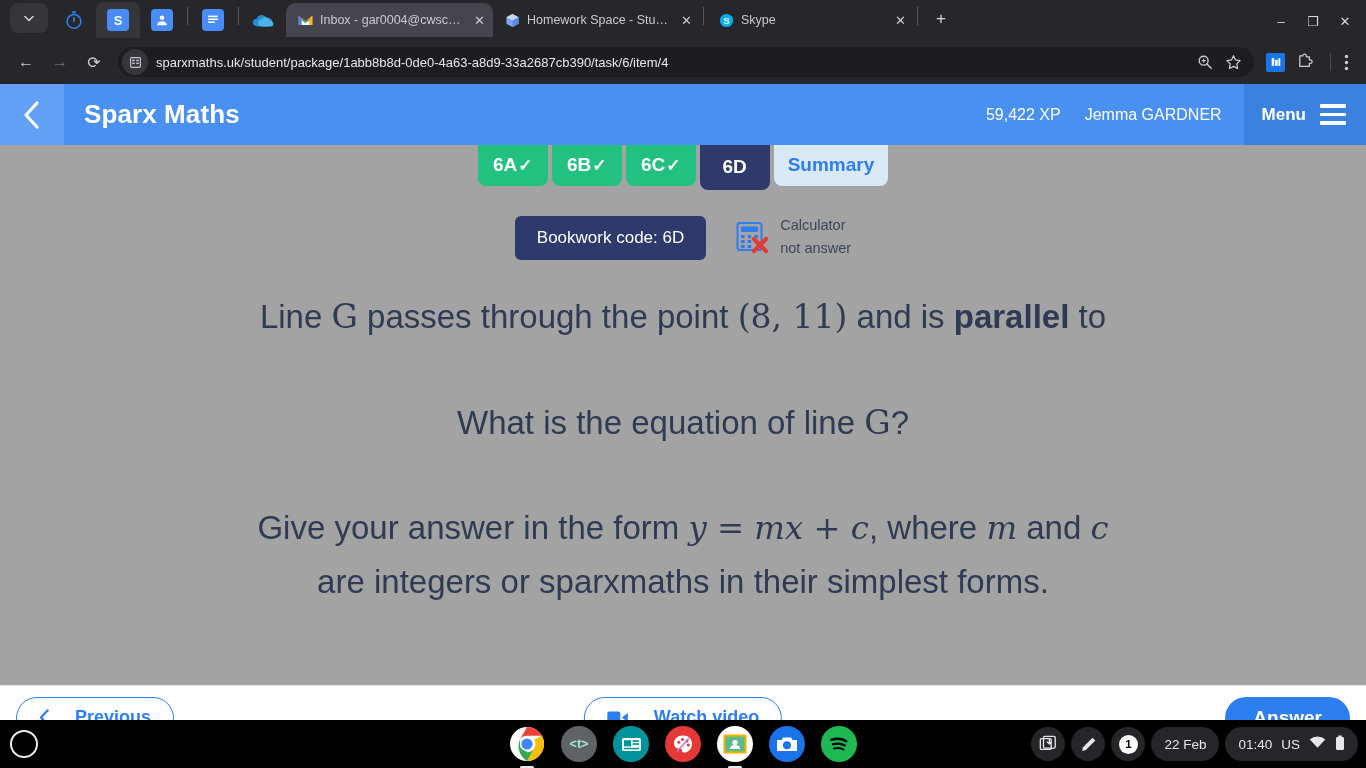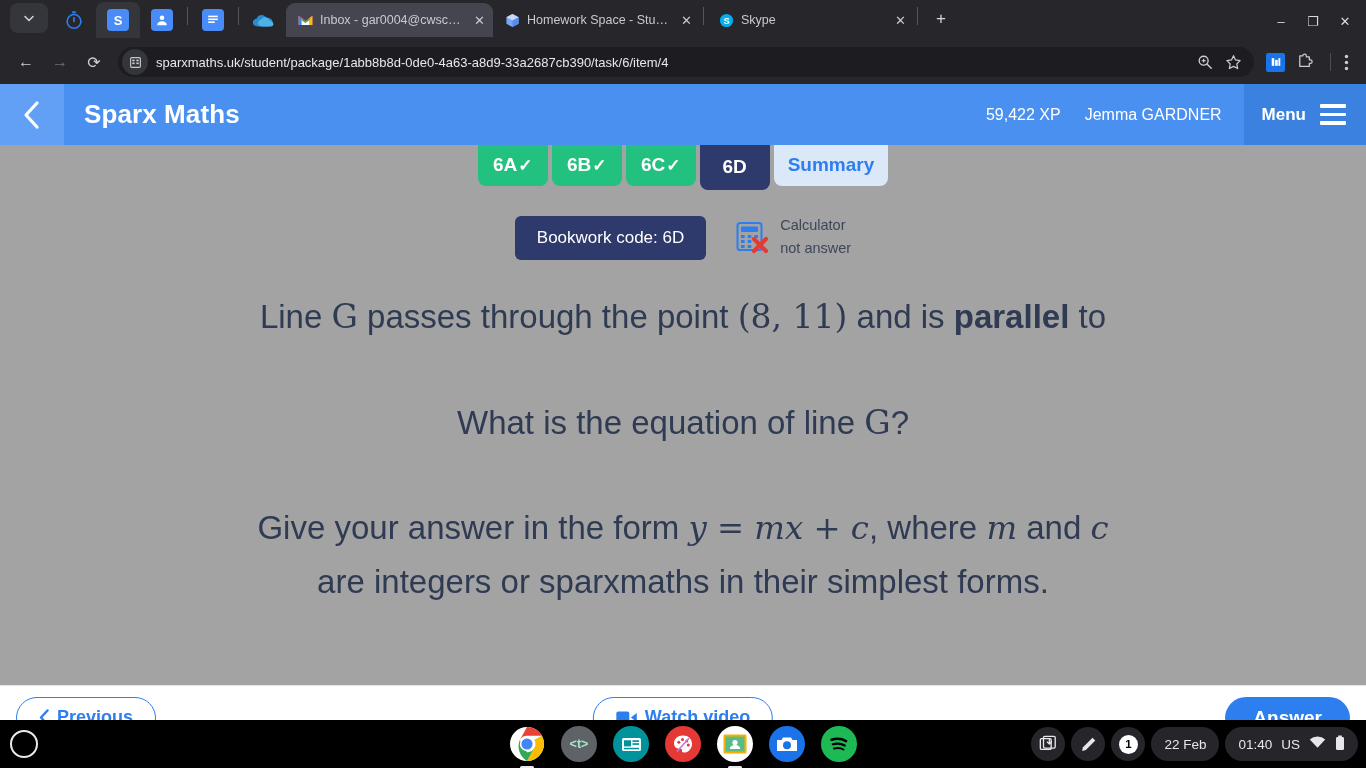--- a/index.html
+++ b/index.html
@@ -259,21 +259,21 @@
     display: flex; align-items: center;
     padding: 0 16px;
   }
   .btn-outline {
     border: 1.6px solid #2d7ff0;
     color: #2d7ff0;
     background: #fff;
     border-radius: 26px;
     height: 42px;
     display: flex; align-items: center; justify-content: center;
-    gap: 7px;
+    gap: 25px;
     font-size: 18px; font-weight: 700;
     padding: 0 22px;
   }
   .btn-primary {
     background: #2d7ff0; color: #fff;
     border-radius: 26px;
     height: 42px;
     padding: 0 28px;
     display: flex; align-items: center; justify-content: center;
     font-size: 19px; font-weight: 700;

